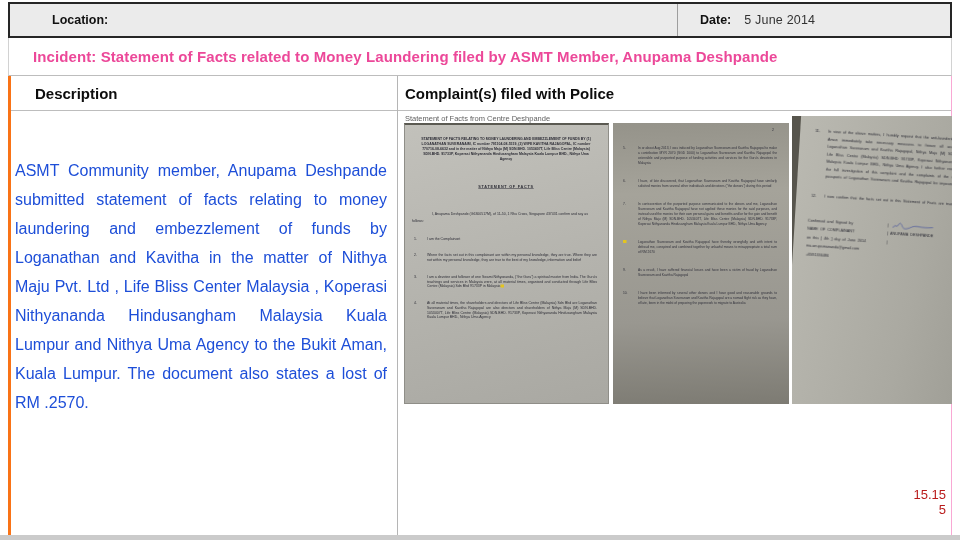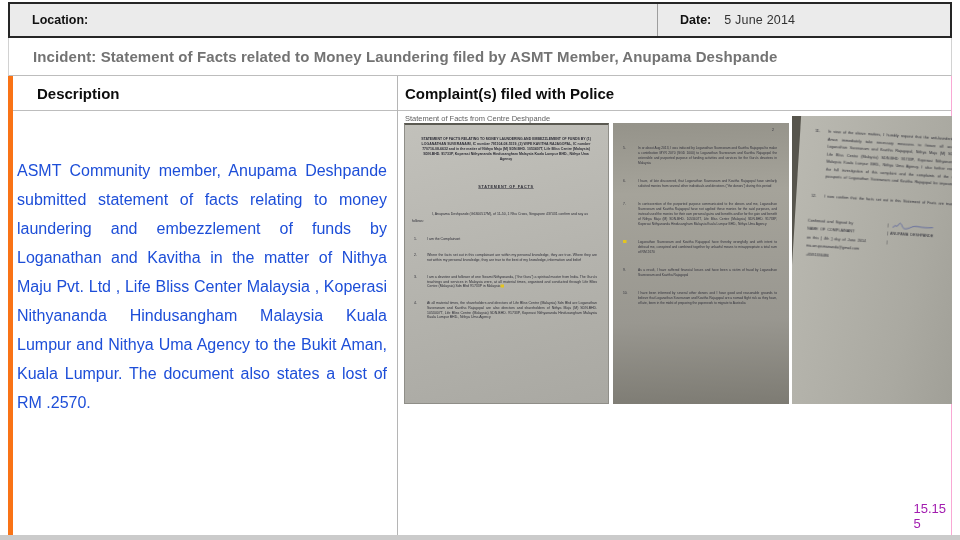--- a/index.html
+++ b/index.html
@@ -1,35 +1,35 @@
 <!DOCTYPE html>
 <html><head>
 <meta charset="utf-8">
 <style>
   html,body{margin:0;padding:0;background:#fff;}
   body{width:960px;height:540px;position:relative;font-family:"Liberation Sans",sans-serif;overflow:hidden;}
   .slide{position:absolute;inset:0;background:#fff;}
   .frame{position:absolute;left:8px;right:8px;top:2px;bottom:5px;display:flex;flex-direction:column;}
 
   
-  .meta-row{display:flex;background:#ebebeb;border:2px solid #262626;height:36px;box-sizing:border-box;flex:0 0 auto;}
+  .meta-row{display:flex;background:#ebebeb;border:2px solid #262626;height:36px;box-sizing:border-box;flex:0 0 auto;padding-left:20px;}
   .meta-cell{display:flex;align-items:center;box-sizing:border-box;}
   .location-cell{width:648px;border-right:1px solid #9e9e9e;padding-left:22px;}
   .date-cell{flex:1;padding-left:22px;}
   .meta-label{font-weight:bold;font-size:12.5px;color:#111;}
   .meta-value{font-size:12.5px;color:#333;margin-left:13px;letter-spacing:.2px;}
 
   
   .incident-row{height:38px;box-sizing:border-box;display:flex;align-items:center;border-bottom:1px solid #bdbdbd;border-left:1px solid #d2d2d2;border-right:1px solid #d2d2d2;flex:0 0 auto;}
-  .incident-title{font-weight:bold;font-size:15px;color:#737373;padding-left:24px;letter-spacing:.1px;}
+  .incident-title{font-weight:bold;font-size:15px;color:#ec4899;padding-left:24px;letter-spacing:.1px;}
 
   
   .table-body{flex:1;display:flex;min-height:0;}
   .col{display:flex;flex-direction:column;box-sizing:border-box;min-height:0;}
-  .col-left{width:389px;border-left:5px solid #f97316;}
+  .col-left{width:389px;border-left:3px solid #f97316;}
   .col-right{flex:1;border-left:1px solid #b5b5b5;border-right:1px solid #f9a8d4;}
   .col-header{height:34px;flex:0 0 auto;display:flex;align-items:center;border-bottom:1px solid #bdbdbd;font-weight:bold;font-size:15px;color:#0d0d0d;}
   .col-left .col-header{padding-left:24px;}
   .col-right .col-header{padding-left:7px;}
   .description-text{margin:45px 10px 0 4px;font-size:16px;line-height:29px;color:#1d4ed8;text-align:justify;text-align-last:left;}
 
   
   .scan-area{position:relative;flex:1;min-height:0;}
   .scan-caption{position:absolute;top:3px;left:7px;font-size:7.5px;color:#606060;}
   .scan{position:absolute;box-sizing:border-box;overflow:hidden;}
@@ -52,21 +52,21 @@
   .p2 .dnum{flex:0 0 30px;}
   .pagenum{text-align:right;padding-right:12px;font-size:7px;}
   .hl-mark{display:inline-block;width:7px;height:6px;background:#e3c421;vertical-align:middle;}
   .sig-block{margin-top:34px;line-height:17px;}
   .sigrow{display:flex;}
   .sigl{flex:0 0 160px;}
   .sigr{flex:1;display:flex;align-items:center;gap:4px;}
   .sig-svg{height:16px;width:90px;}
 
   
-  .footer{position:absolute;right:14px;bottom:9px;font-size:13px;line-height:15px;color:#a21caf;}
+  .footer{position:absolute;right:14px;bottom:23px;text-align:right;font-size:13px;line-height:15px;color:#b91c1c;}
   .bottom-bar{position:absolute;left:0;right:0;bottom:0;height:5px;background:#cbcbcb;}
 </style>
 </head>
 <body>
 
 <div class="slide">
   <div class="frame">
 
     <div class="meta-row">
       <div class="meta-cell location-cell">

